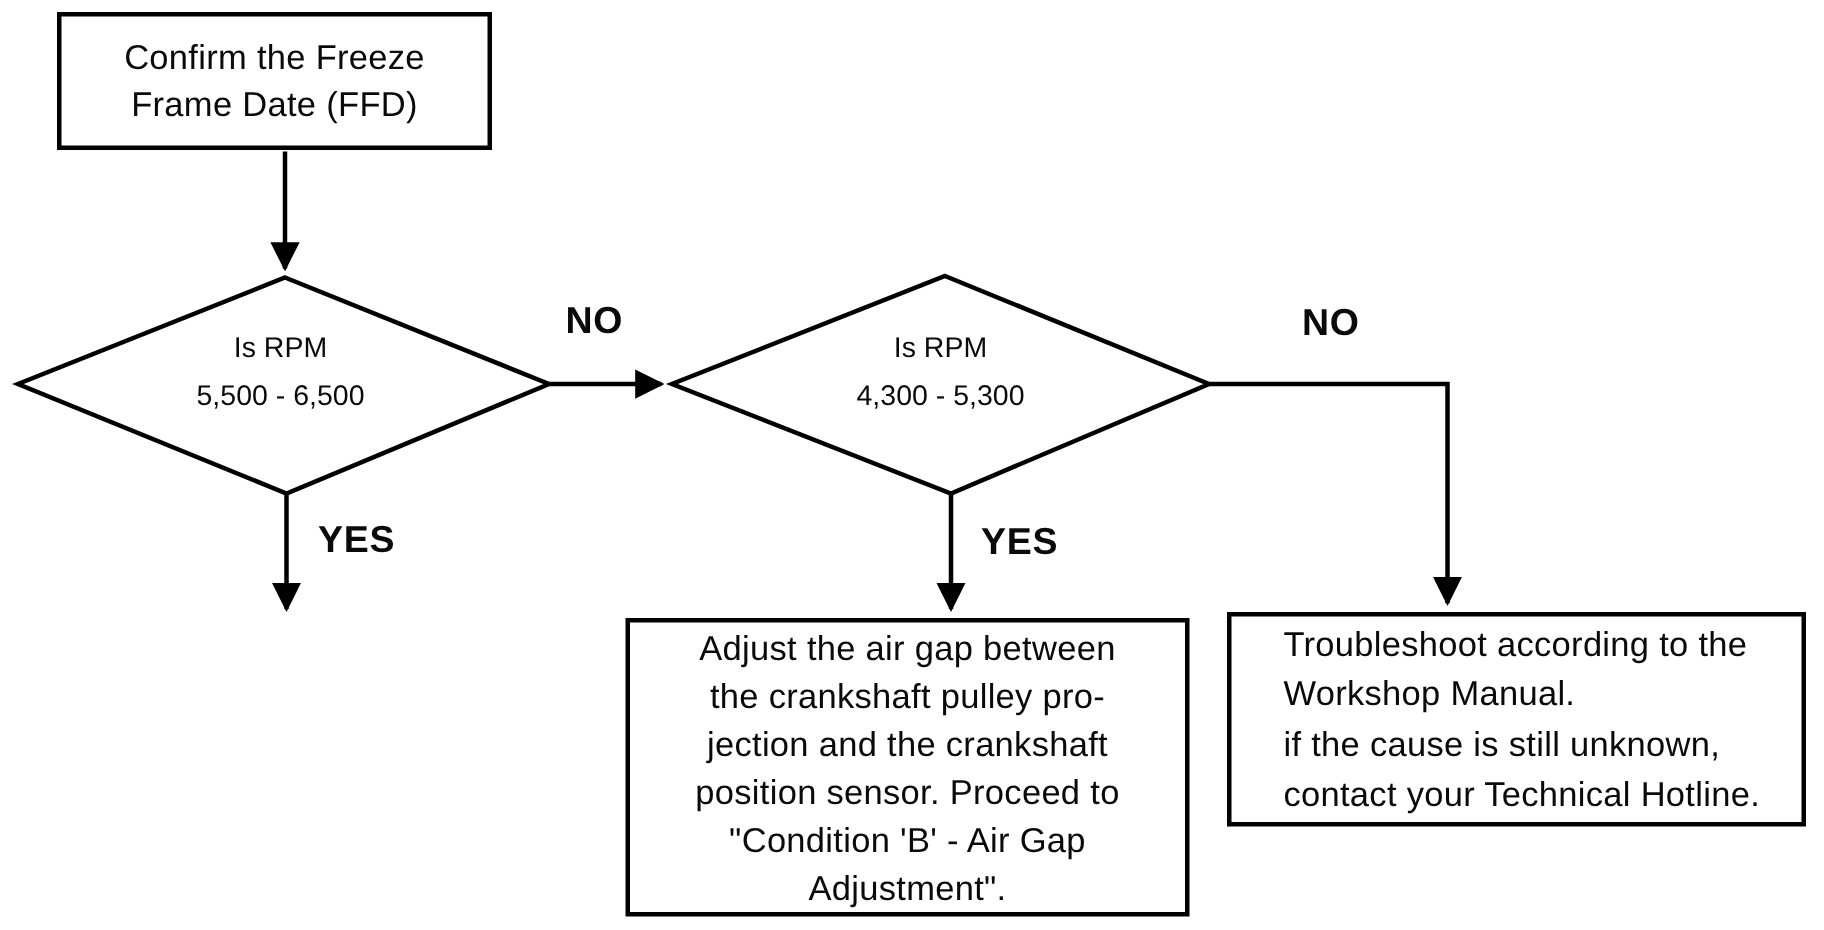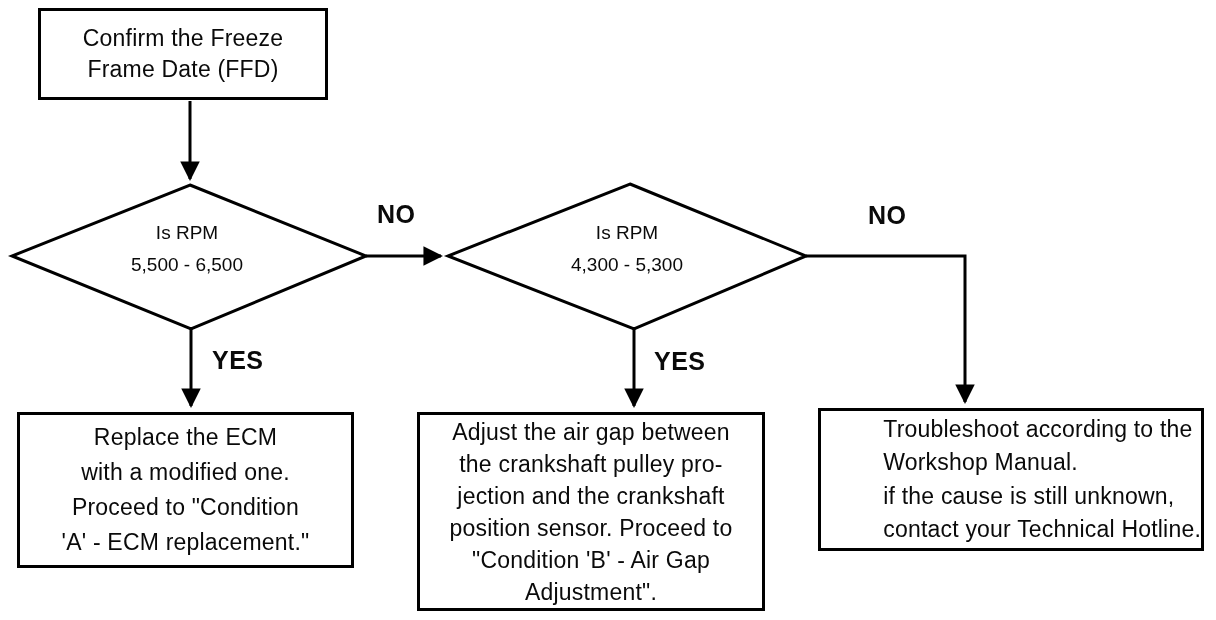--- a/index.html
+++ b/index.html
@@ -37,23 +37,23 @@
     white-space: pre-line;
     text-align: center;
     font-size: 23px;
     line-height: 34px;
     letter-spacing: 0.2px;
   }
   .node-confirm   { left: 38px;  top: 8px;   width: 290px; height: 92px; }
   .node-confirm .txt { line-height: 31px; }
   .node-replace   { left: 17px;  top: 412px; width: 337px; height: 156px; }
   .node-replace .txt { line-height: 35px; }
-  .node-airgap    { left: 417px; top: 412px; width: 348px; height: 199px; }
+  .node-airgap    { left: 417px; top: 412px; width: 376px; height: 199px; }
   .node-airgap .txt { line-height: 32px; }
-  .node-trouble   { left: 818px; top: 408px; width: 386px; height: 143px; justify-content: flex-end; }
+  .node-trouble   { left: 818px; top: 408px; width: 386px; height: 143px; justify-content: center; }
   .node-trouble .txt { text-align: left; padding-left: 7px; line-height: 33.5px; }
   .dtext {
     position: absolute;
     white-space: pre-line;
     text-align: center;
     font-size: 19px;
     line-height: 32px;
     transform: translate(-50%, -50%);
   }
   .dtext-1 { left: 187px; top: 249px; }
@@ -89,26 +89,20 @@
     <path d="M191,329 L191,406" fill="none" stroke="#000000" stroke-width="3" marker-end="url(#arrow)"></path>
     <path d="M634,329 L634,406" fill="none" stroke="#000000" stroke-width="3" marker-end="url(#arrow)"></path>
     <path d="M806,256 L965,256 L965,402" fill="none" stroke="#000000" stroke-width="3" marker-end="url(#arrow)"></path>
   </svg>
 
   <div class="node node-confirm">
     <div class="txt">Confirm the Freeze
 Frame Date (FFD)</div>
   </div>
 
-  <div class="node node-replace">
-    <div class="txt">Replace the ECM
-with a modified one.
-Proceed to "Condition
-'A' - ECM replacement."</div>
-  </div>
 
   <div class="node node-airgap">
     <div class="txt">Adjust the air gap between
 the crankshaft pulley pro-
 jection and the crankshaft
 position sensor. Proceed to
 "Condition 'B' - Air Gap
 Adjustment".</div>
   </div>
 

